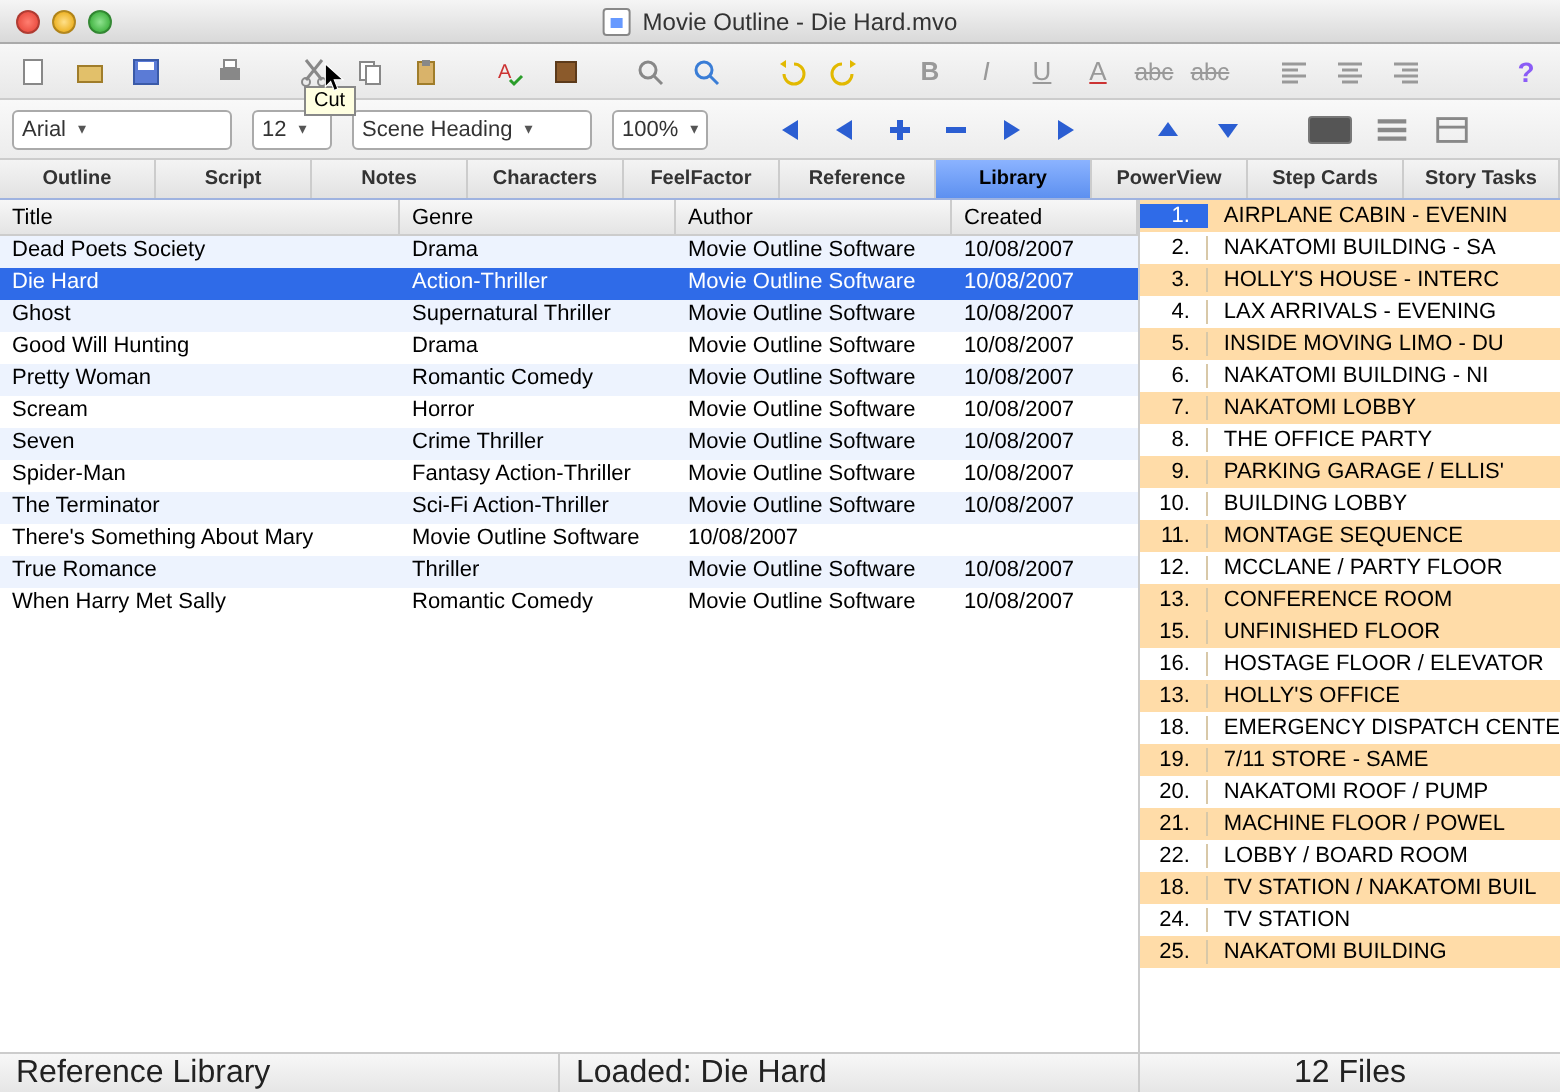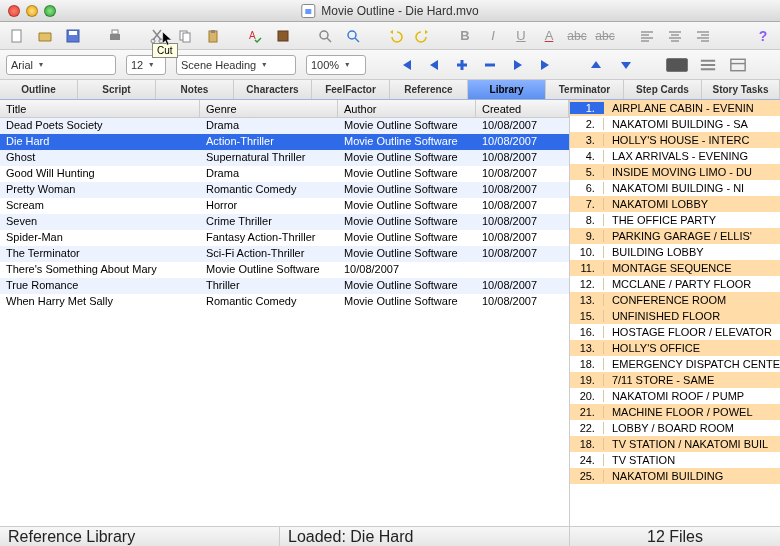--- a/index.html
+++ b/index.html
@@ -26,21 +26,21 @@
   .cursor { position: absolute; top: 6px; left: 14px; z-index: 11; pointer-events: none; }
   .help-btn { color: #8b5cf6; font-weight: bold; font-size: 14px; }
 
   
   .formatbar { height: 30px; background: linear-gradient(#f9f9f9,#ececec); border-bottom: 1px solid #ccc; display: flex; align-items: center; padding: 0 6px; gap: 10px; }
   .combo { display: flex; align-items: center; height: 20px; border: 1px solid #aaa; border-radius: 3px; background: #fff; padding: 0 4px; font-size: 11px; color: #333; }
   .combo .arrow { margin-left: 6px; font-size: 8px; color: #555; }
   .combo.font { width: 110px; }
   .combo.size { width: 40px; }
   .combo.style { width: 120px; }
-  .combo.zoom { width: 60px; }
+  .combo.zoom { width: 48px; }
   .navgroup { display: flex; align-items: center; gap: 8px; }
   .navbtn { width: 20px; height: 20px; display: flex; align-items: center; justify-content: center; color: #2b5ed2; }
   .navbtn svg { width: 14px; height: 14px; }
   .colorbox { width: 22px; height: 14px; background: #555; border: 1px solid #777; border-radius: 2px; }
   .smallicon { width: 20px; height: 20px; display:flex; align-items:center; justify-content:center; color:#666; }
 
   
   .tabstrip { height: 20px; background: #e9e9e9; border-bottom: 1px solid #9fb3e0; display: flex; }
   .tab { flex: 1; border-right: 1px solid #ccc; display: flex; align-items: center; justify-content: center; font-size: 10px; font-weight: bold; color: #333; background: linear-gradient(#f4f4f4,#e2e2e2); cursor: pointer; }
   .tab.active { background: linear-gradient(#8bb3ff,#5d90f0); color: #000; }
@@ -293,21 +293,21 @@
 </div>
 
 <div class="tabstrip" id="tabstrip">
     <div class="tab">Outline</div>
     <div class="tab">Script</div>
     <div class="tab">Notes</div>
     <div class="tab">Characters</div>
     <div class="tab">FeelFactor</div>
     <div class="tab">Reference</div>
     <div class="tab active">Library</div>
-    <div class="tab">Terminator</div>
+    <div class="tab">PowerView</div>
     <div class="tab">Step Cards</div>
     <div class="tab">Story Tasks</div>
   </div>
 
 <div class="main">
   <div class="leftpane">
     <div class="colheaders">
       <div class="colh col-title">Title</div>
       <div class="colh col-genre">Genre</div>
       <div class="colh col-author">Author</div>

